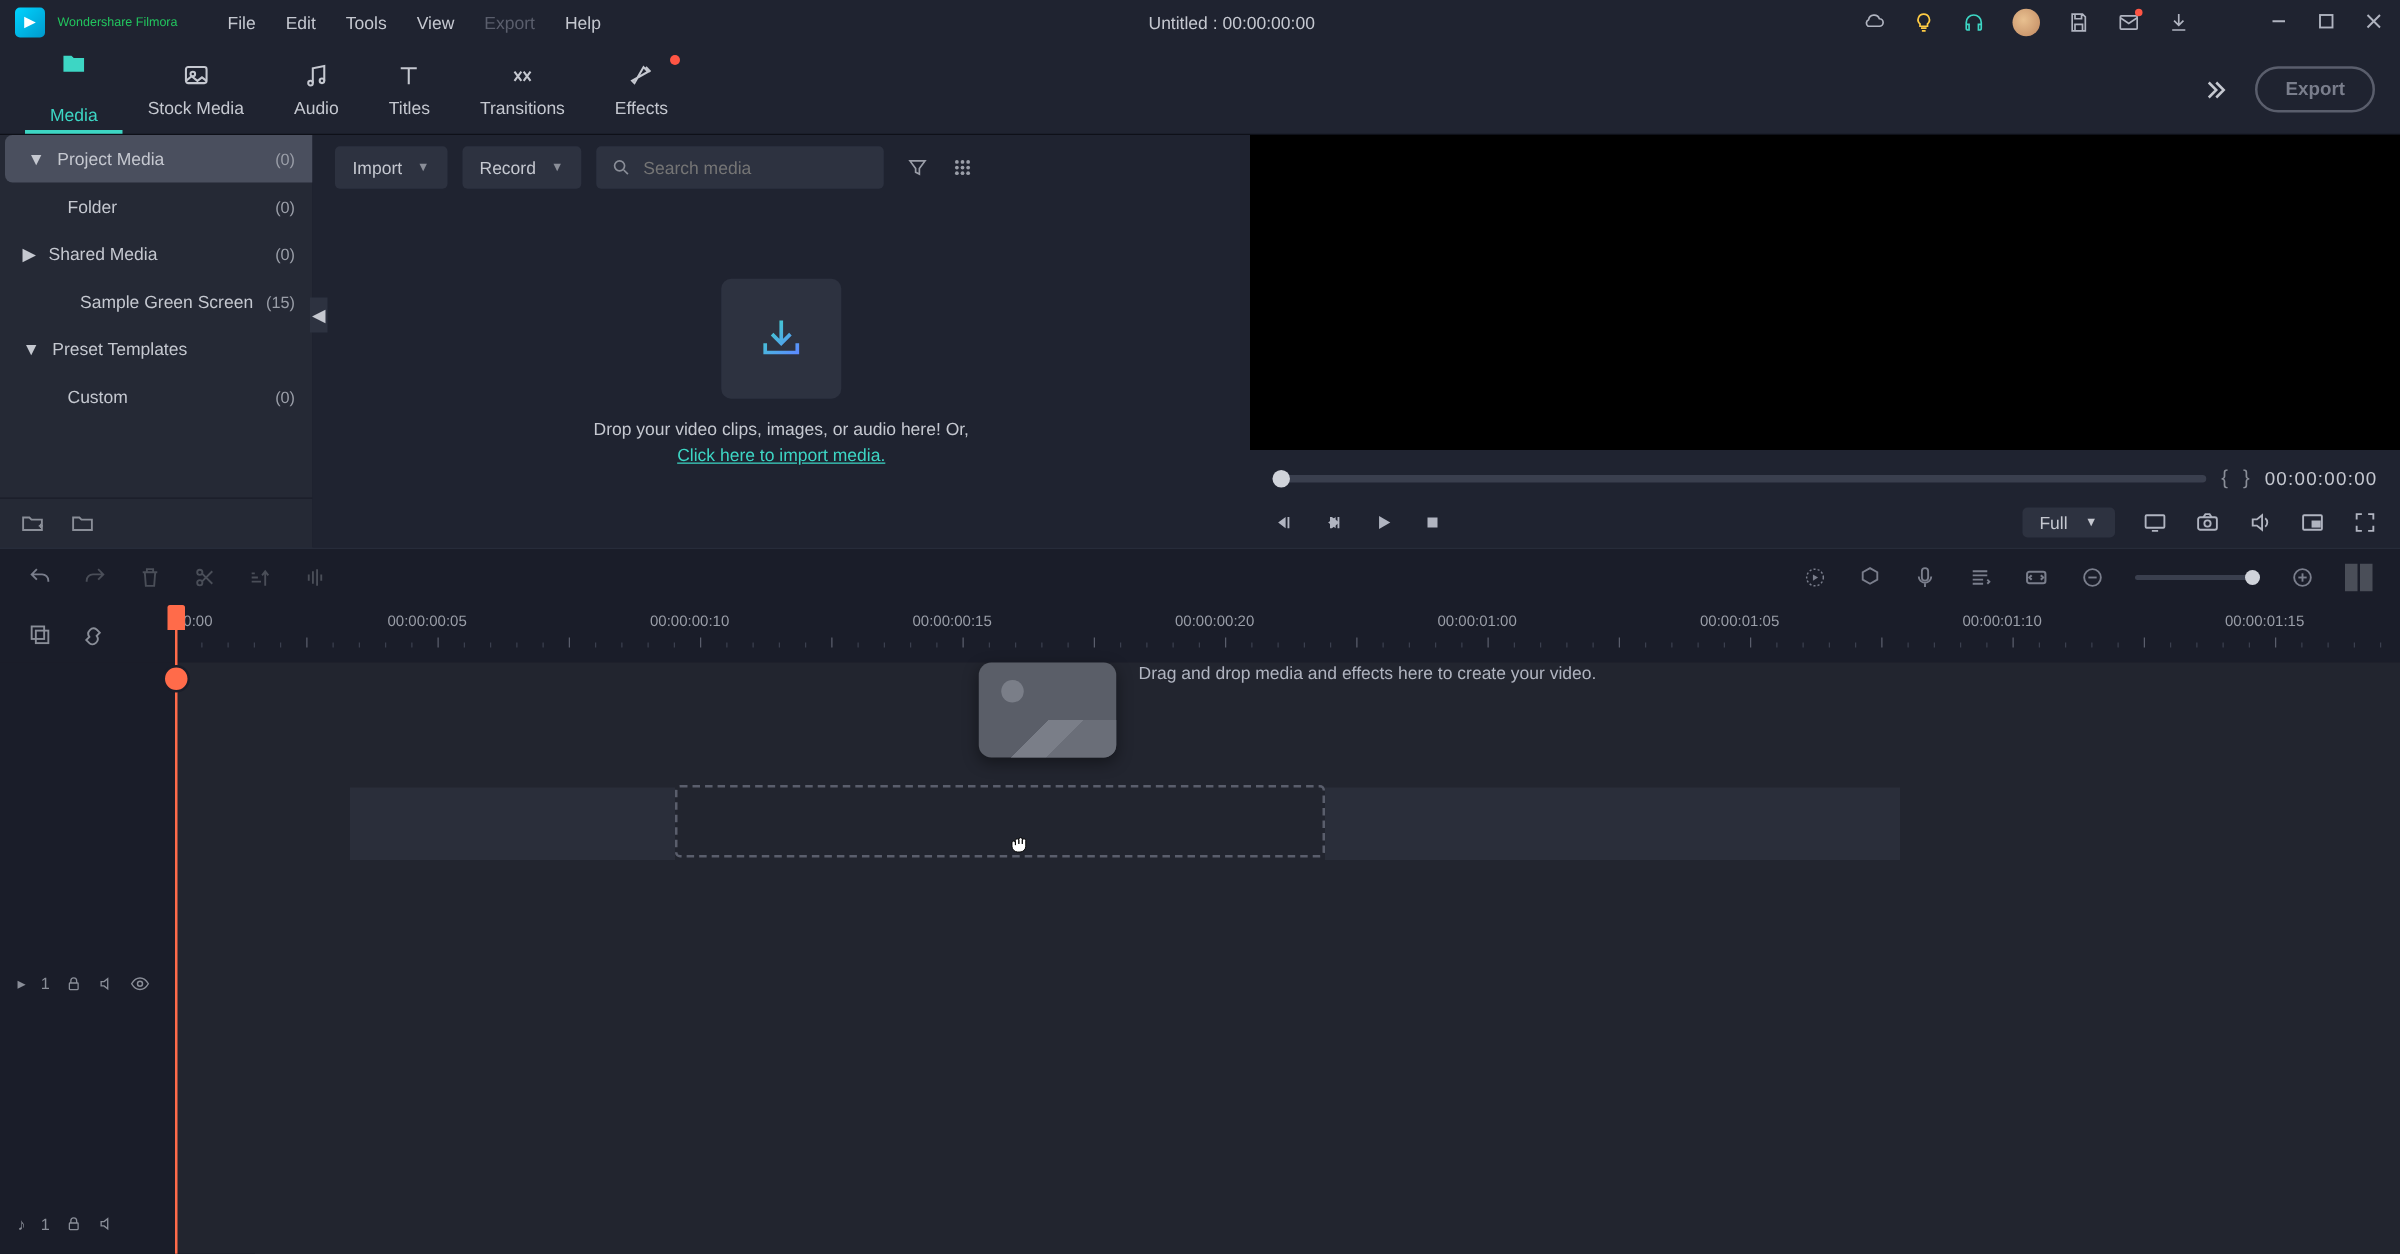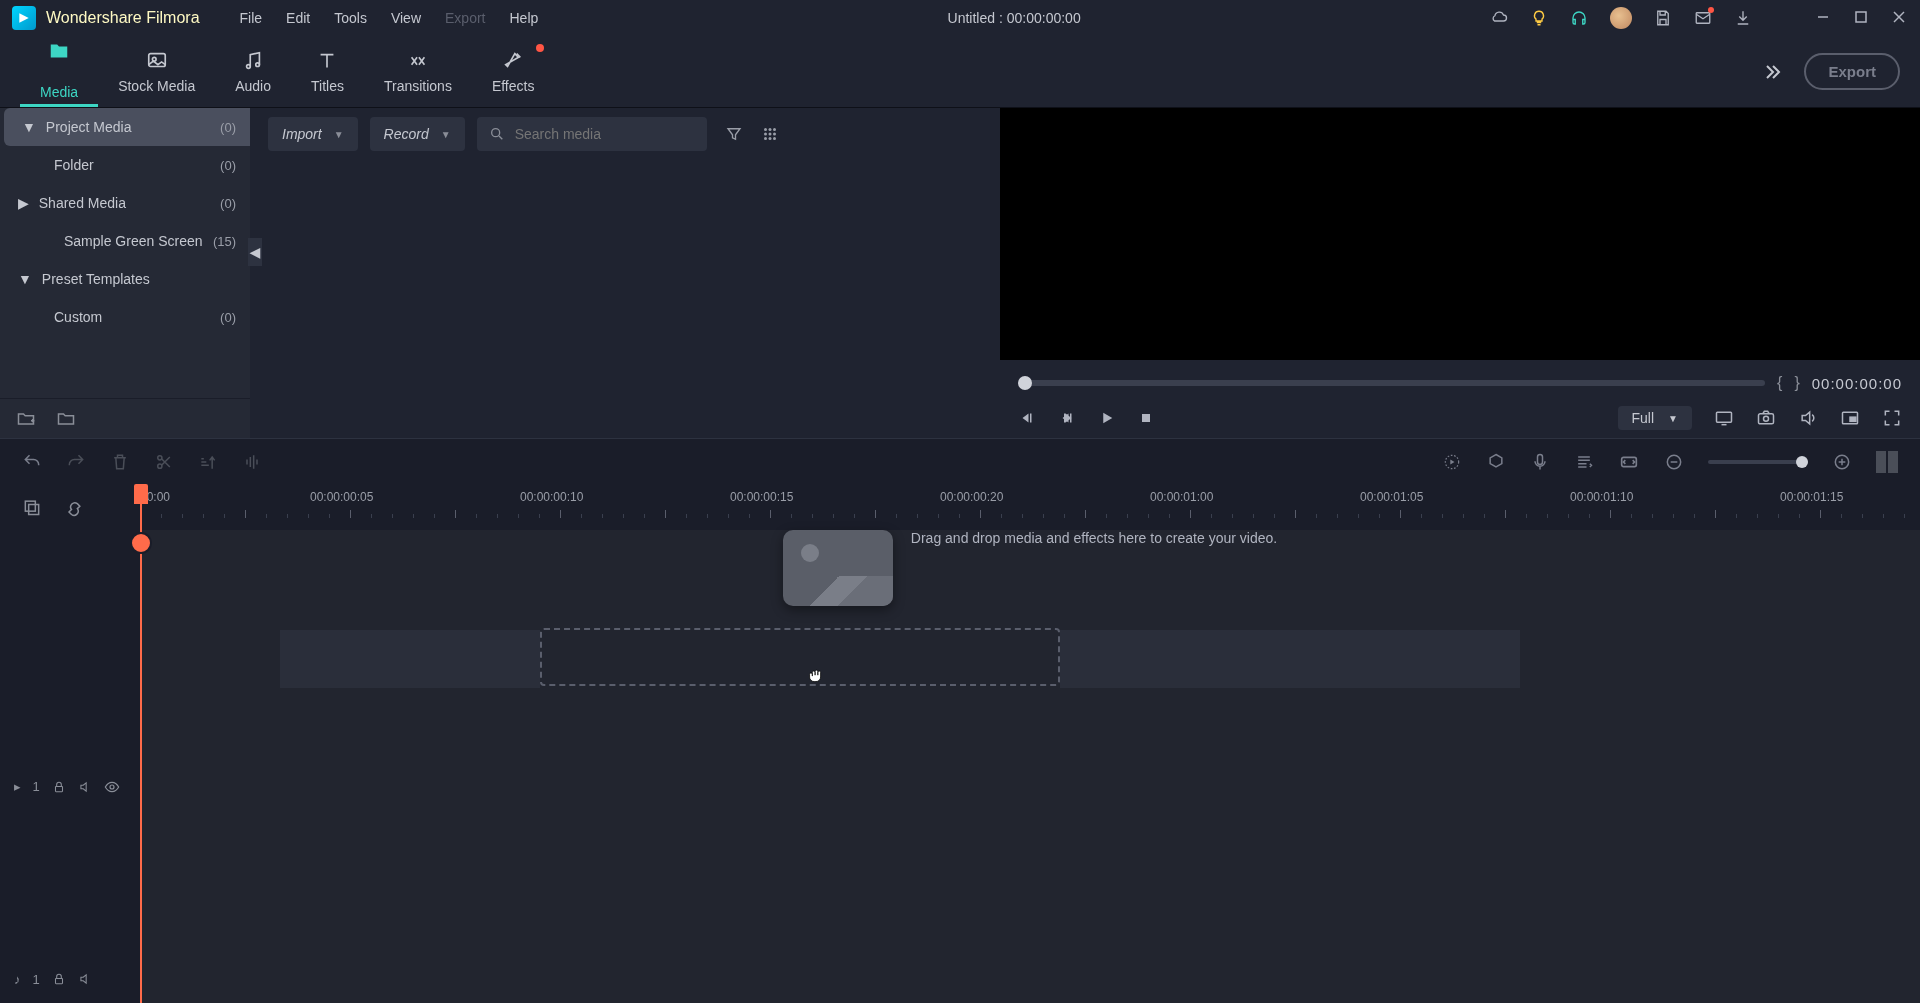--- a/index.html
+++ b/index.html
@@ -1,21 +1,21 @@
 <!DOCTYPE html>
 <html><head>
 <meta charset="utf-8">
 <style>
 * { margin:0; padding:0; box-sizing:border-box; font-family:"Segoe UI",Arial,sans-serif; user-select:none; }
 body { background:#1a1d29; color:#c5c8d0; width:1920px; height:1003px; overflow:hidden; font-size:14px; }
 
 
 .titlebar { height:36px; background:#1f2330; display:flex; align-items:center; padding:0 12px; }
 .titlebar .logo { width:24px;height:24px;background:linear-gradient(135deg,#00d4ff,#0099cc);border-radius:4px;display:flex;align-items:center;justify-content:center;margin-right:10px; }
-.titlebar .app-name { color:#fef9c3; font-size:16px; margin-right:40px; }
+.titlebar .app-name { color:#22c55e; font-size:10px; margin-right:40px; }
 .menubar { display:flex; gap:24px; }
 .menubar .mitem { color:#c5c8d0; font-size:14px; cursor:pointer; }
 .menubar .mitem.disabled { color:#5a5e6c; }
 .titlebar .center { flex:1; text-align:center; color:#c5c8d0; font-size:14px; }
 .titlebar .right { display:flex; gap:22px; align-items:center; }
 .titlebar .ticon { width:18px;height:18px;color:#b0b4c0;cursor:pointer;display:flex;align-items:center;justify-content:center;position:relative; }
 .titlebar .badge::after { content:'';position:absolute;top:-2px;right:-2px;width:6px;height:6px;background:#ff5544;border-radius:50%; }
 .titlebar .avatar { width:22px;height:22px;border-radius:50%;background:radial-gradient(circle at 40% 40%,#e8c090,#c08860); }
 .winbtn { width:16px;height:16px;color:#b0b4c0;cursor:pointer; }
 
@@ -35,21 +35,21 @@
 .sidebar .sitem.selected { background:#4a4f5e; border-radius:6px 0 0 6px; margin-left:4px; }
 .sidebar .sitem.withArrow { padding-left:18px; }
 .sidebar .sitem .lbl { flex:1; }
 .sidebar .sitem .cnt { color:#9a9ea8; font-size:13px; }
 .sidebar .sitem.sub { padding-left:54px; }
 .sidebar .bottom { margin-top:auto; height:40px; border-top:1px solid #1a1d29; display:flex; align-items:center; gap:20px; padding:0 16px; }
 .sidebar .bottom .bicon { color:#8a8e98; cursor:pointer; }
 
 .mediapane { flex:1; background:#1f2330; display:flex; flex-direction:column; position:relative; }
 .mediatop { height:52px; display:flex; align-items:center; gap:12px; padding:0 18px; }
-.dd { background:#2d3240; color:#c5c8d0; height:34px; padding:0 14px; display:flex; align-items:center; gap:12px; border-radius:4px; cursor:pointer; font-size:14px;font-style:italic; }
+.dd { background:#2d3240; color:#c5c8d0; height:34px; padding:0 14px; display:flex; align-items:center; gap:12px; border-radius:4px; cursor:pointer; font-size:14px; }
 .dd .chev { font-size:10px; color:#8a8e98; }
 .search { flex:1; max-width:230px; background:#2d3240; height:34px; border-radius:4px; display:flex; align-items:center; gap:10px; padding:0 12px; }
 .search input { background:transparent; border:none; outline:none; color:#c5c8d0; font-size:14px; flex:1; }
 .mediatop .topicon { color:#9a9ea8; cursor:pointer; margin-left:6px; }
 .dropzone { flex:1; display:flex; flex-direction:column; align-items:center; justify-content:center; gap:14px; }
 .dropbox { width:96px;height:96px;background:#2d3240;border-radius:8px;display:flex;align-items:center;justify-content:center; }
 .droptext { color:#c5c8d0; font-size:14px; text-align:center; line-height:1.5; }
 .droptext .link { color:#3dd6c4; text-decoration:underline; cursor:pointer; }
 .collapse { position:absolute;left:-2px;top:130px;width:14px;height:28px;background:#2d3240;display:flex;align-items:center;justify-content:center;cursor:pointer; }
 
@@ -314,20 +314,37 @@
             <circle cx="12" cy="6" r="2"></circle>
             <circle cx="18" cy="6" r="2"></circle>
             <circle cx="6" cy="12" r="2"></circle>
             <circle cx="12" cy="12" r="2"></circle>
             <circle cx="18" cy="12" r="2"></circle>
             <circle cx="6" cy="18" r="2"></circle>
             <circle cx="12" cy="18" r="2"></circle>
             <circle cx="18" cy="18" r="2"></circle>
           </svg>
         </span>
+    </div>
+    <div class="dropzone">
+      <div class="dropbox">
+        <svg width="44" height="44" viewBox="0 0 24 24" fill="none" stroke="url(#g1)" stroke-width="1.6">
+            <defs>
+              <linearGradient id="g1" x1="0" y1="0" x2="1" y2="1">
+                <stop offset="0" stop-color="#3dd6c4"></stop>
+                <stop offset="1" stop-color="#5b8cff"></stop>
+              </linearGradient>
+            </defs>
+            <path d="M12 4v10m-4-4l4 4 4-4M5 14v4h14v-4"></path>
+          </svg>
+      </div>
+      <div class="droptext">
+        <span>Drop your video clips, images, or audio here! Or,</span><br>
+        <span class="link">Click here to import media.</span>
+      </div>
     </div>
   </div>
 
   <div class="preview">
     <div class="previewvid"></div>
     <div class="previewctrl">
       <div class="prow1">
         <div class="scrubber">
             <div class="handle"></div>
           </div>

